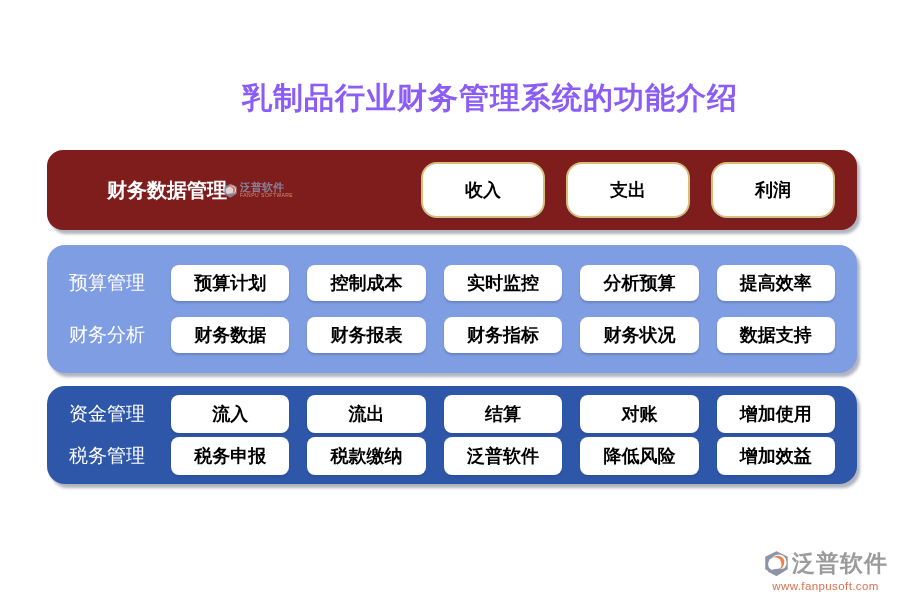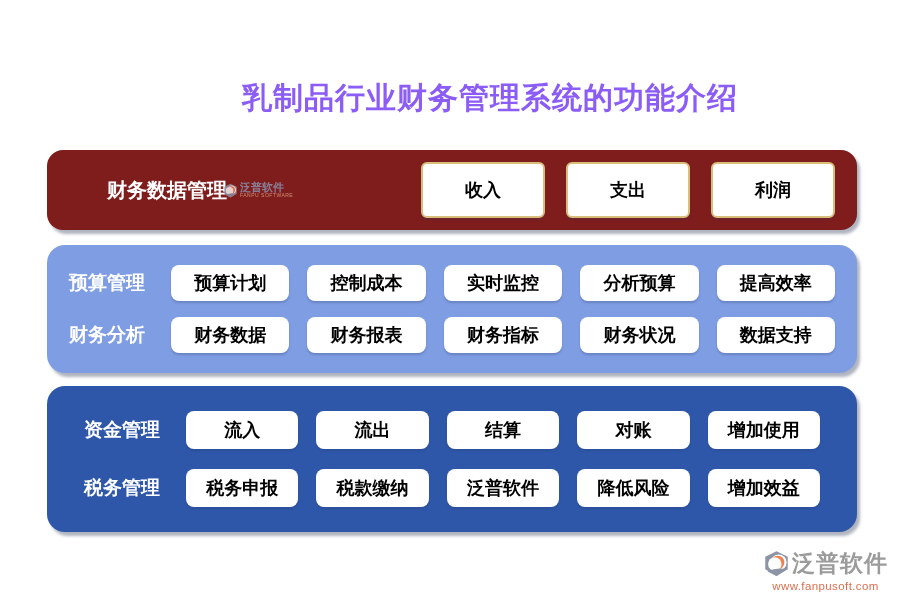--- a/index.html
+++ b/index.html
@@ -26,49 +26,49 @@
   .band--light{
     height:80px;margin-bottom:15px;background:#7f1d1d;
     display:flex;align-items:center;
   }
   .band--mid{
     height:128px;margin-bottom:13px;background:#7f9de2;
     display:flex;flex-direction:column;justify-content:space-evenly;
     padding:4px 0;border-radius:18px;
   }
   .band--dark{
-    height:146px;background:#2e57a9;
+    height:98px;background:#2e57a9;
     display:flex;flex-direction:column;justify-content:space-evenly;
-    padding:4px 15px;border-radius:18px;
+    padding:4px 0;border-radius:18px;
   }
   .band-label{
     margin-left:60px;font-size:20px;font-weight:bold;color:#ffffff;
     white-space:nowrap;flex-shrink:0;
   }
   .row{display:flex;align-items:center;}
   .row-label{
     margin-left:22px;width:102px;flex-shrink:0;
-    font-size:19px;font-weight:bold;color:#ffffff;white-space:nowrap;
+    font-size:19px;font-weight:normal;color:#ffffff;white-space:nowrap;
   }
   .row-chips{
     display:flex;flex:1;gap:18px;margin-right:22px;
   }
   .chip{
     background:#ffffff;color:#000000;font-weight:bold;
     display:flex;align-items:center;justify-content:center;
     border-radius:8px;box-shadow:0 2px 2px rgba(40,60,110,.25);
     white-space:nowrap;cursor:pointer;
   }
   .row-chips .chip{flex:1;height:36px;font-size:18px;}
   .band--dark .row-chips .chip{height:38px;}
   .chips--gold{
     display:flex;gap:21px;margin-left:auto;margin-right:22px;
   }
   .chips--gold .chip{
-    width:120px;height:52px;font-size:18px;border-radius:6px;
+    width:120px;height:52px;font-size:18px;border-radius:16px;
     border:2px solid #d9bd7b;box-shadow:0 2px 2px rgba(40,60,110,.2);
   }
   .watermark{
     display:flex;align-items:center;margin-left:-4px;opacity:.8;
     flex-shrink:0;
   }
   .watermark-text{display:flex;flex-direction:column;line-height:1.1;margin-left:2px;}
   .watermark-brand{font-size:11px;font-weight:bold;color:#8c97b4;}
   .watermark-sub{font-size:5px;color:#e3a887;letter-spacing:.5px;}
   .footer{

